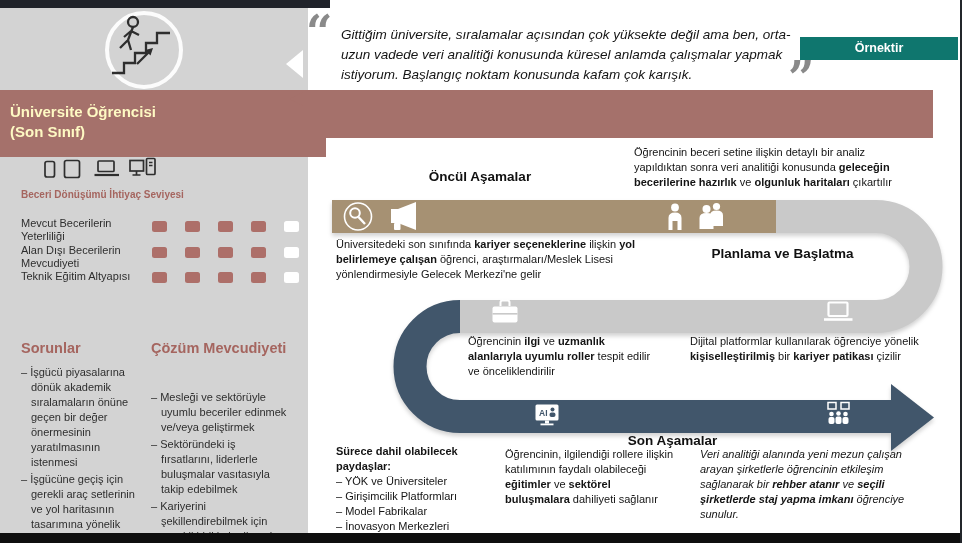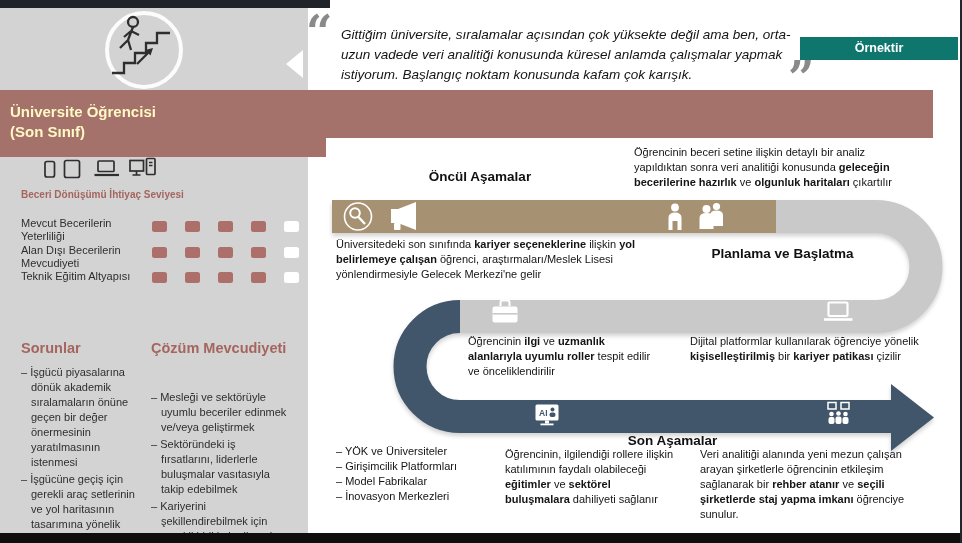--- a/index.html
+++ b/index.html
@@ -187,26 +187,27 @@
   <div class="abs stage" style="left:405px;top:169px;width:150px;">Öncül Aşamalar</div>
   <div class="abs stage" style="left:690px;top:246px;width:185px;">Planlama ve Başlatma</div>
   <div class="abs stage" style="left:595px;top:393px;width:155px;margin-top:40px;">Son Aşamalar</div>
 
   <div class="abs tb" style="left:634px;top:145px;width:265px;">Öğrencinin beceri setine ilişkin detaylı bir analiz yapıldıktan sonra veri analitiği konusunda <b>geleceğin becerilerine hazırlık</b> ve <b>olgunluk haritaları</b> çıkartılır</div>
   <div class="abs tb" style="left:336px;top:237px;width:318px;">Üniversitedeki son sınıfında <b>kariyer seçeneklerine</b> ilişkin <b>yol belirlemeye çalışan</b> öğrenci, araştırmaları/Meslek Lisesi yönlendirmesiyle Gelecek Merkezi'ne gelir</div>
   <div class="abs tb" style="left:468px;top:334px;width:185px;">Öğrencinin <b>ilgi</b> ve <b>uzmanlık alanlarıyla uyumlu roller</b> tespit edilir ve önceliklendirilir</div>
   <div class="abs tb" style="left:690px;top:334px;width:240px;">Dijital platformlar kullanılarak öğrenciye yönelik <b>kişiselleştirilmiş</b> bir <b>kariyer patikası</b> çizilir</div>
 
   <div class="abs tb" style="left:336px;top:444px;width:155px;">
+    <div style="font-weight:bold;">Sürece dahil olabilecek paydaşlar:</div>
     <div class="stk-items">
       <div class="li">– YÖK ve Üniversiteler</div>
       <div class="li">– Girişimcilik Platformları</div>
       <div class="li">– Model Fabrikalar</div>
       <div class="li">– İnovasyon Merkezleri</div>
     </div>
   </div>
   <div class="abs tb" style="left:505px;top:447px;width:170px;">Öğrencinin, ilgilendiği rollere ilişkin katılımının faydalı olabileceği <b>eğitimler</b> ve <b>sektörel buluşmalara</b> dahiliyeti sağlanır</div>
-  <div class="abs tb" style="left:700px;top:447px;width:215px;">Veri analitiği alanında yeni mezun çalışan arayan şirketlerle öğrencinin etkileşim sağlanarak bir <b>rehber atanır</b> ve <b>seçili şirketlerde staj yapma imkanı</b> öğrenciye sunulur.</div>
+  <div class="abs tb" style="left:700px;top:447px;width:215px;font-style:italic;">Veri analitiği alanında yeni mezun çalışan arayan şirketlerle öğrencinin etkileşim sağlanarak bir <b>rehber atanır</b> ve <b>seçili şirketlerde staj yapma imkanı</b> öğrenciye sunulur.</div>
 
   <div class="abs topbar"></div>
   <div class="abs bottombar"></div>
   <div class="abs right-edge"></div>
 </div>
 
 </body></html>

